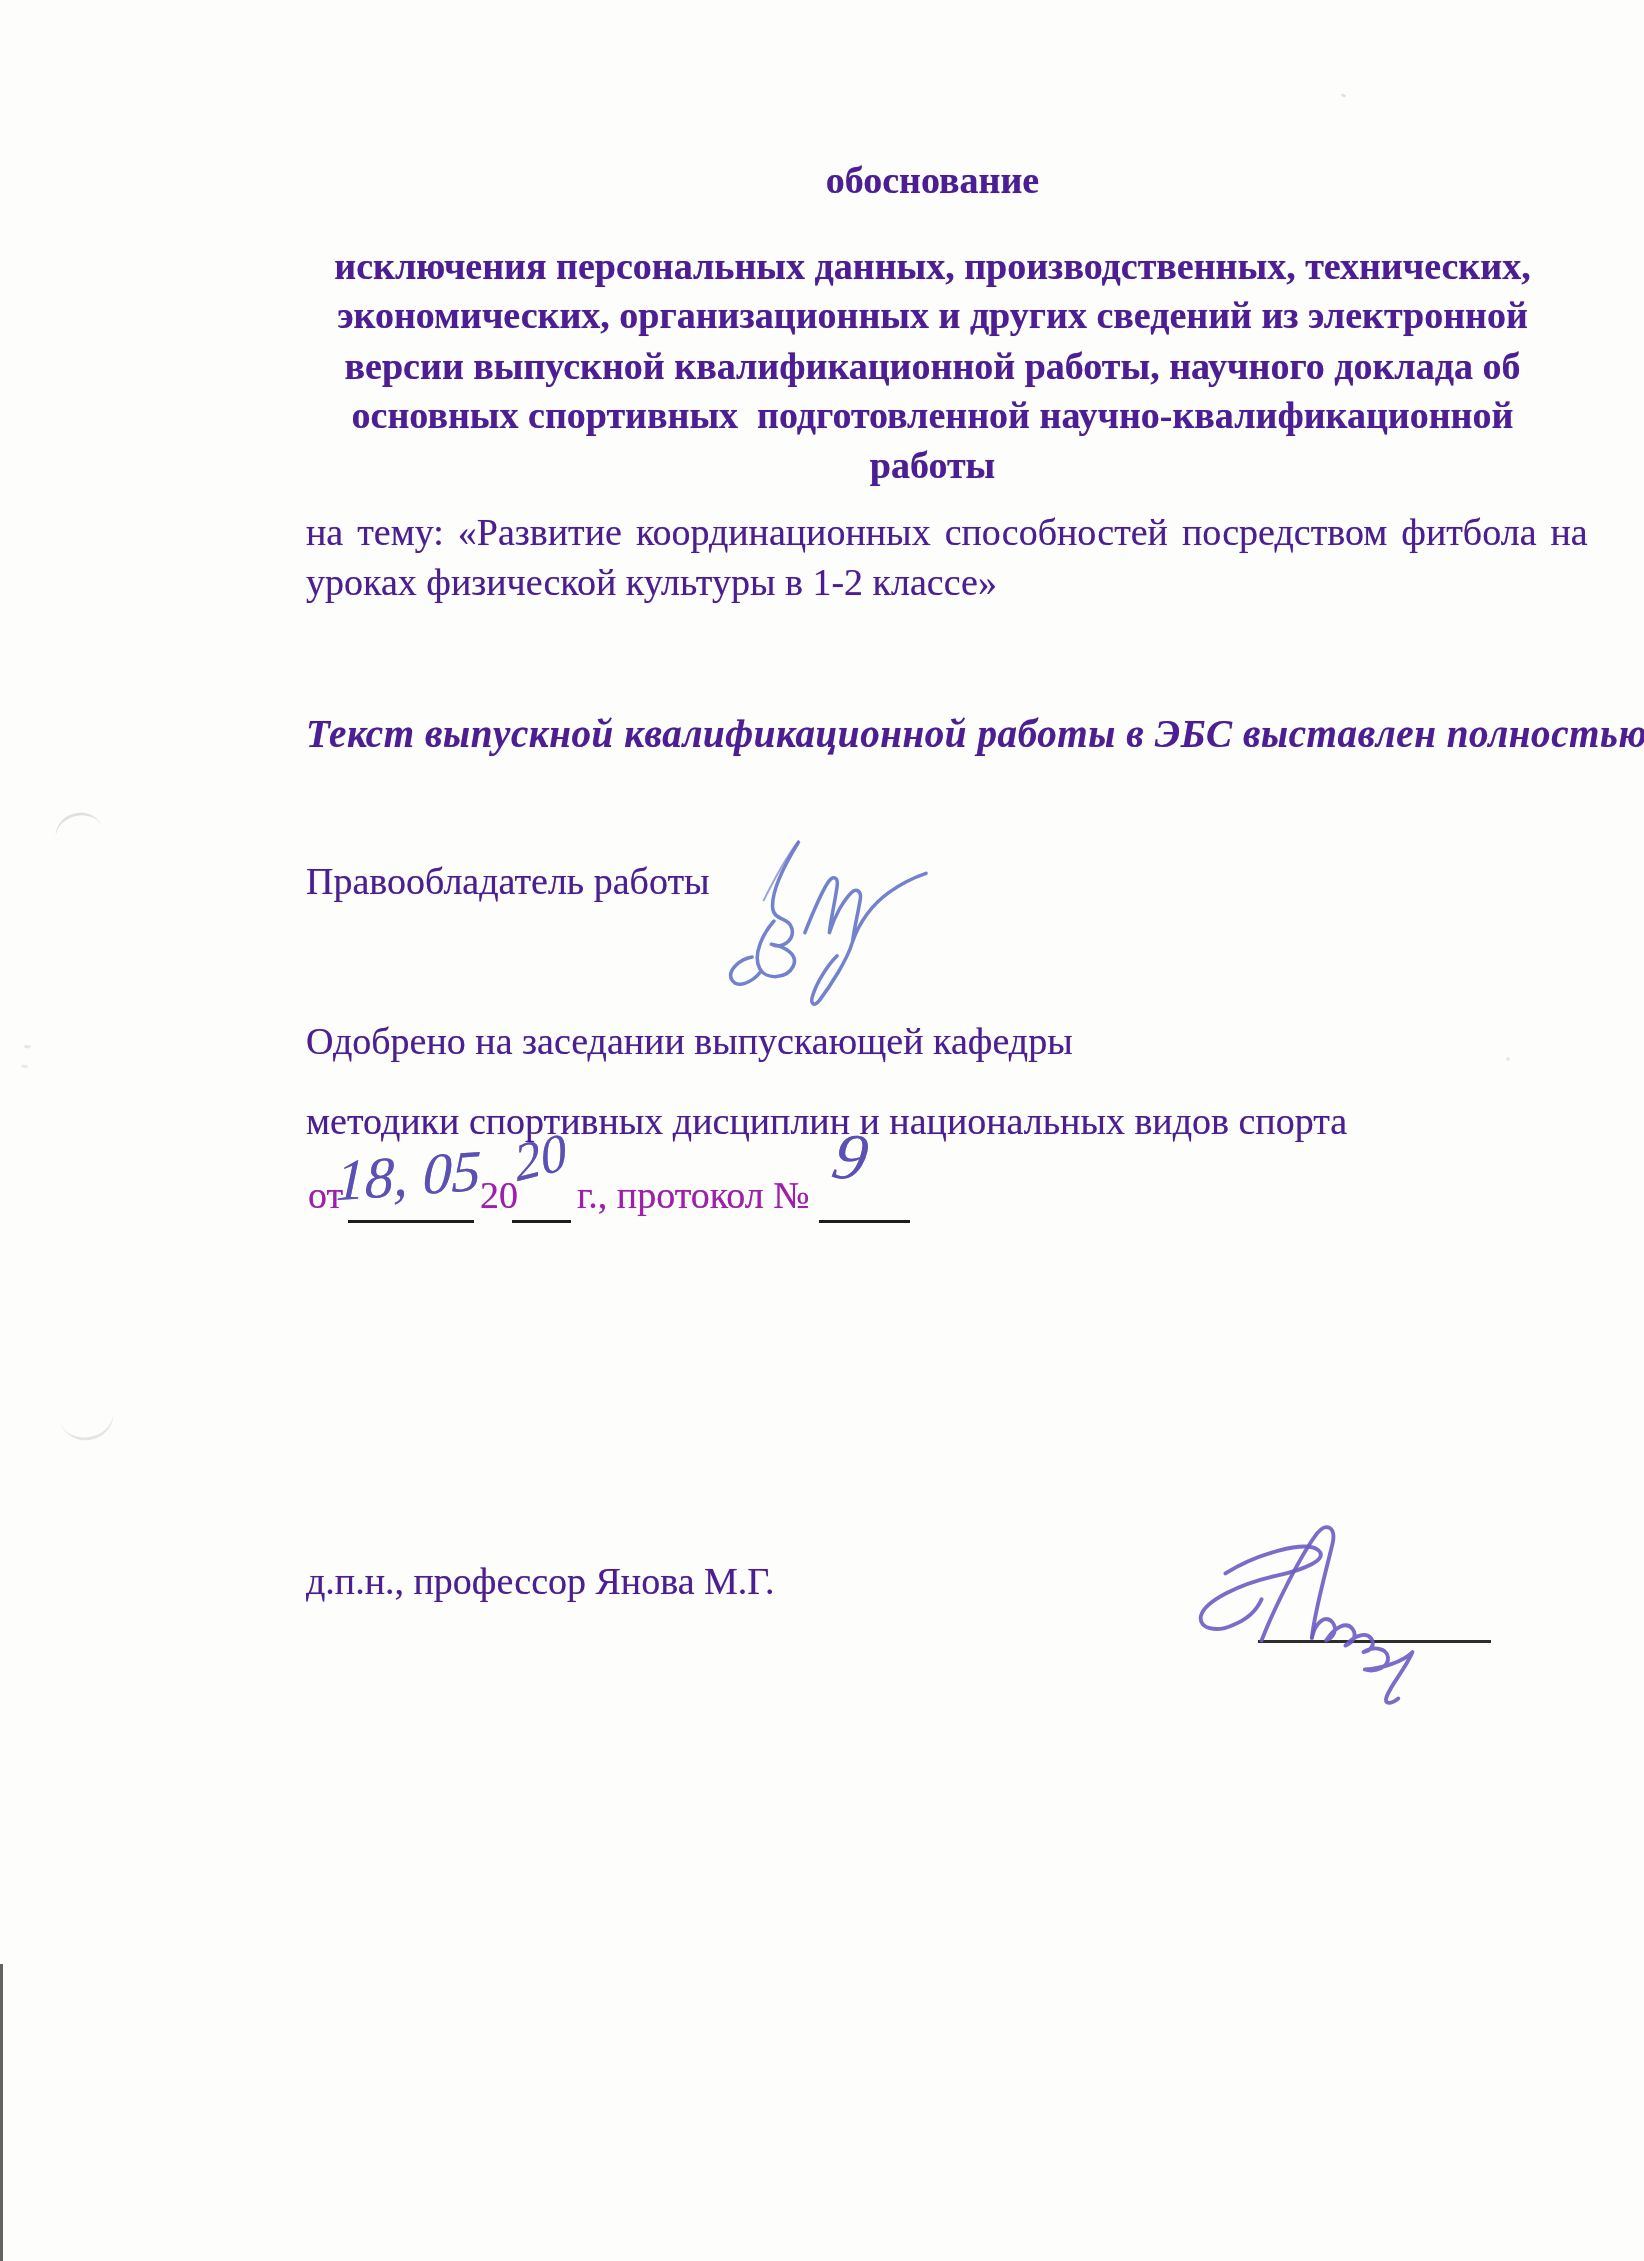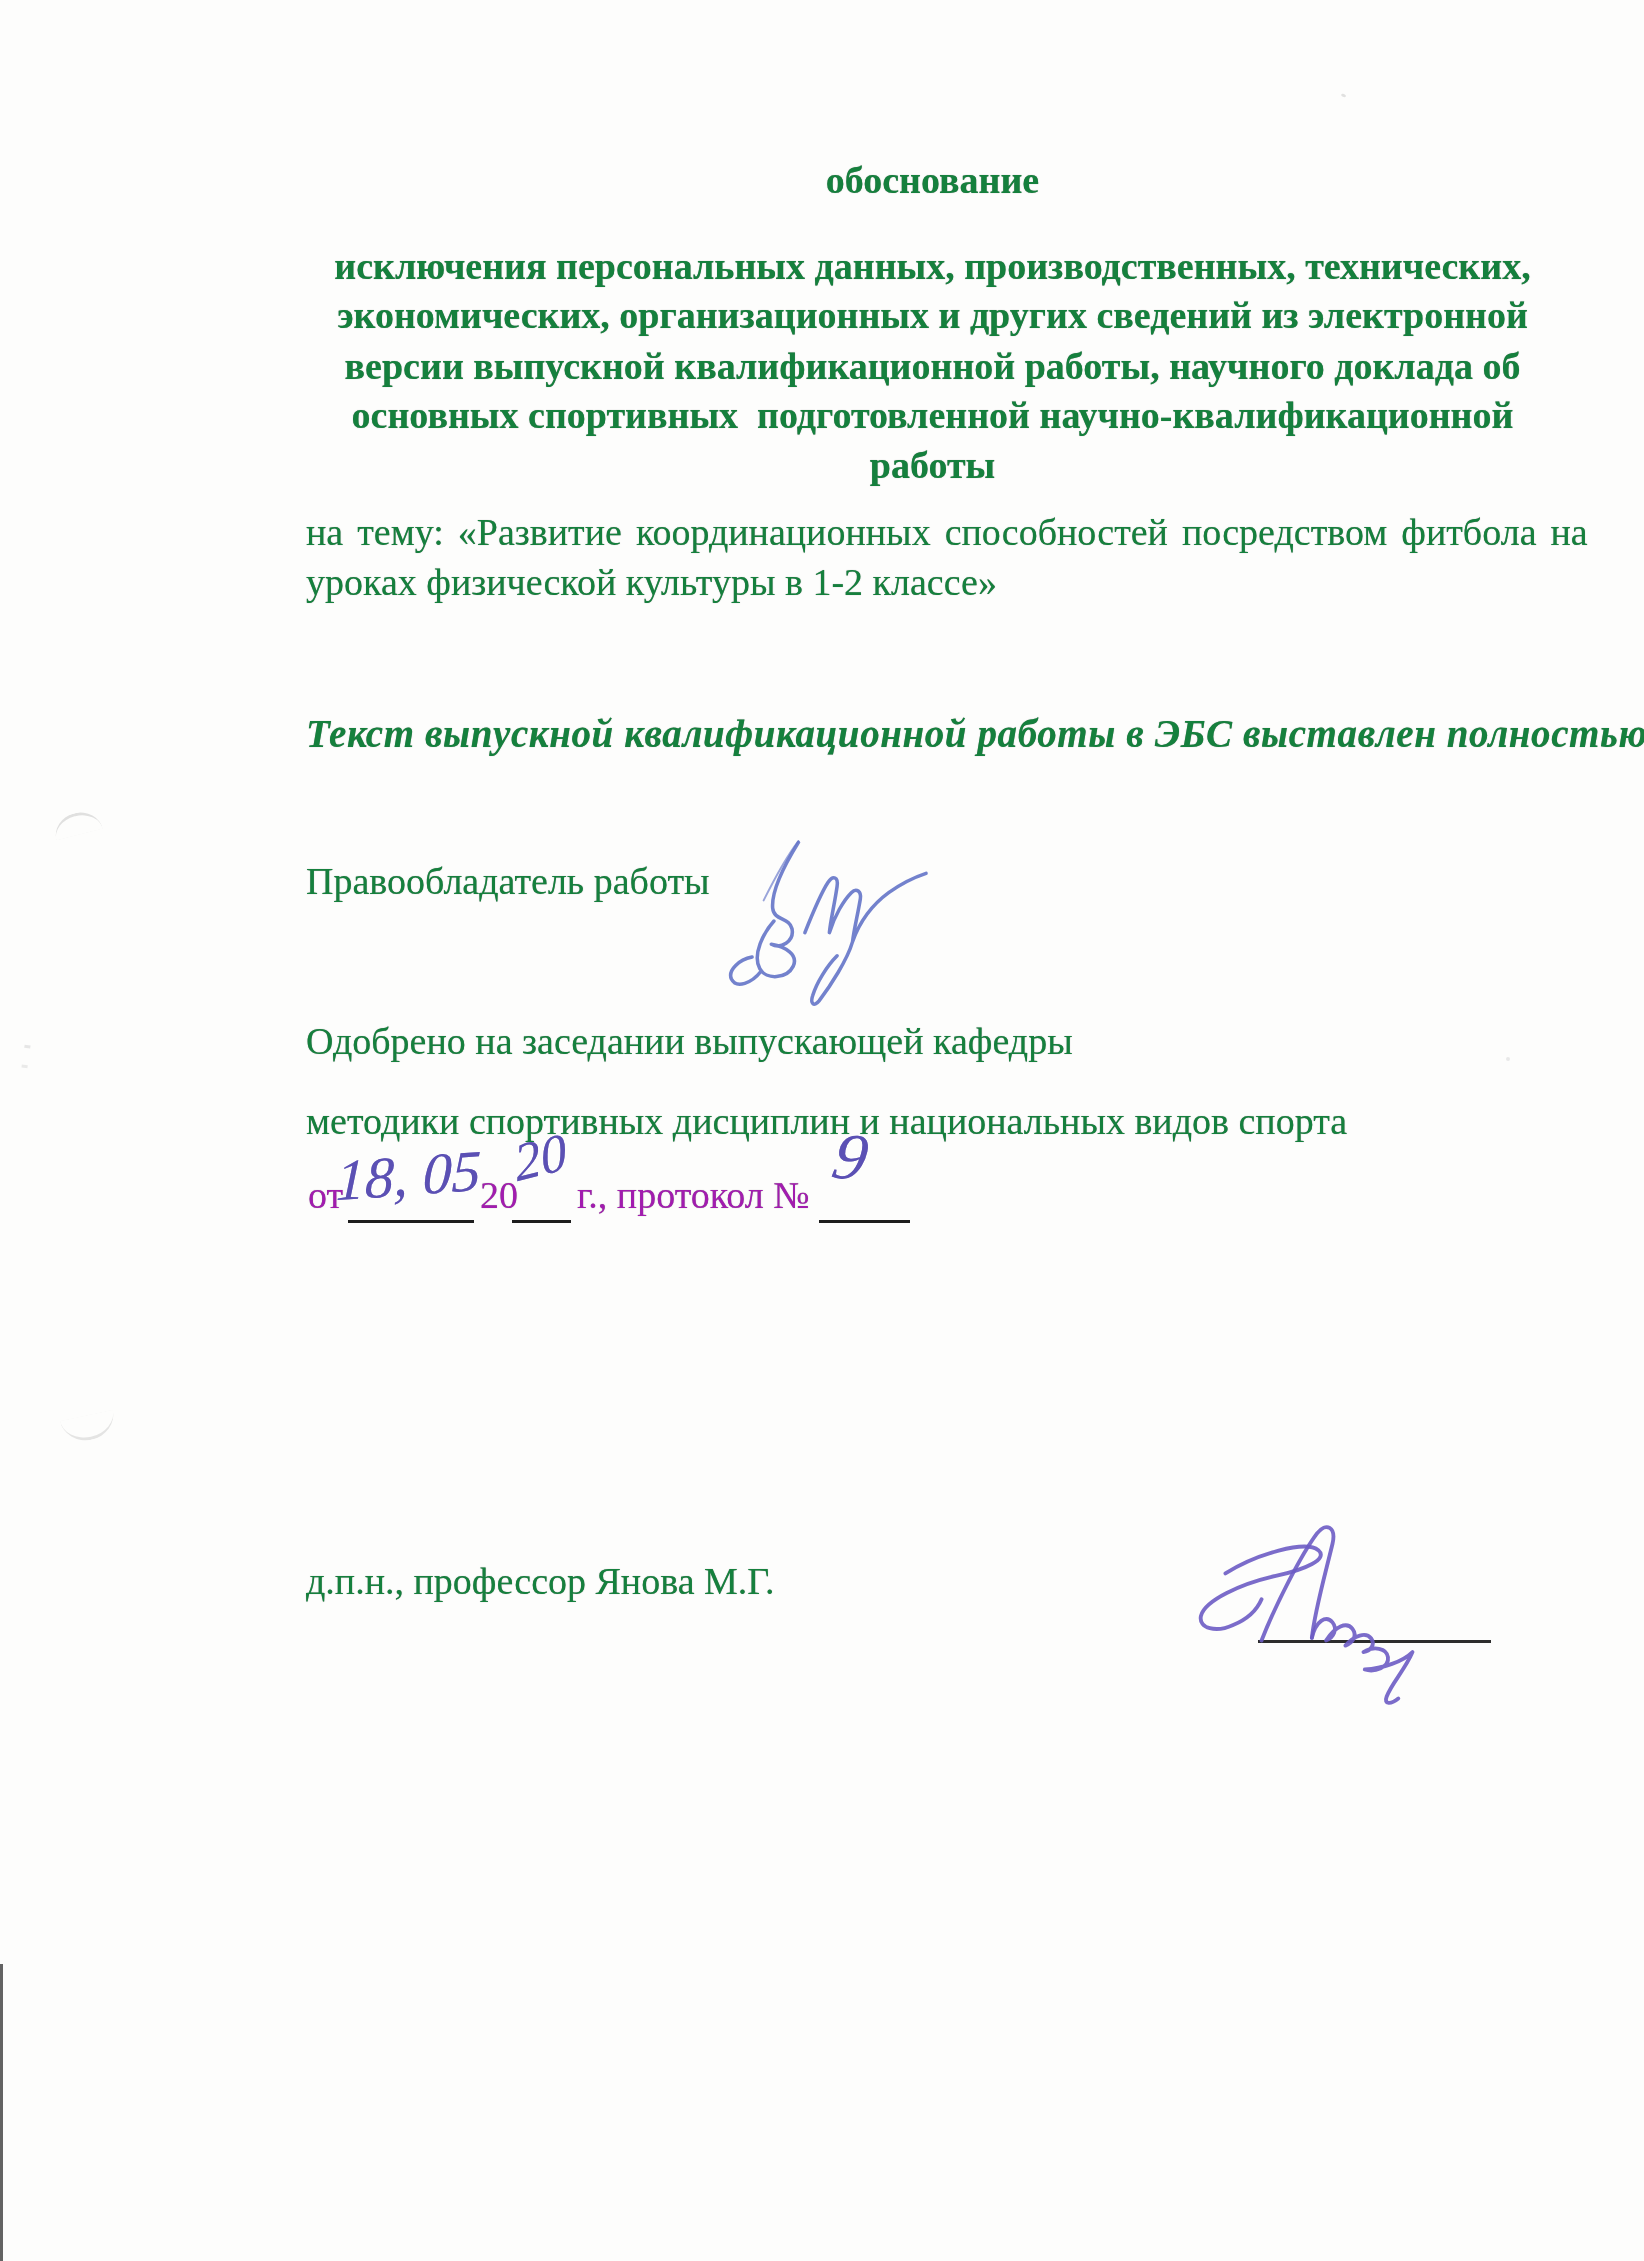--- a/index.html
+++ b/index.html
@@ -12,21 +12,21 @@
     overflow:hidden;
   }
   .page{
     position:absolute;left:0;top:0;width:1644px;height:2261px;
     background:#fdfdfc;
   }
   .line{
     position:absolute;
     left:306px;width:1253px;
     font-size:38px;line-height:1;
-    color:#15803d;
+    color:#4c1d95;
     white-space:pre;
     text-shadow:0 0 0.8px rgba(40,40,40,.55);
   }
   .centered{text-align:center;}
   .bold{font-weight:700;}
   .italic{font-style:italic;font-weight:600;letter-spacing:0.6px;font-size:39px;font-family:Liberation Serif, serif;}
   .wide{word-spacing:4.5px;}
   
   .blank{
     position:absolute;height:2.6px;background:#1d1d1d;

